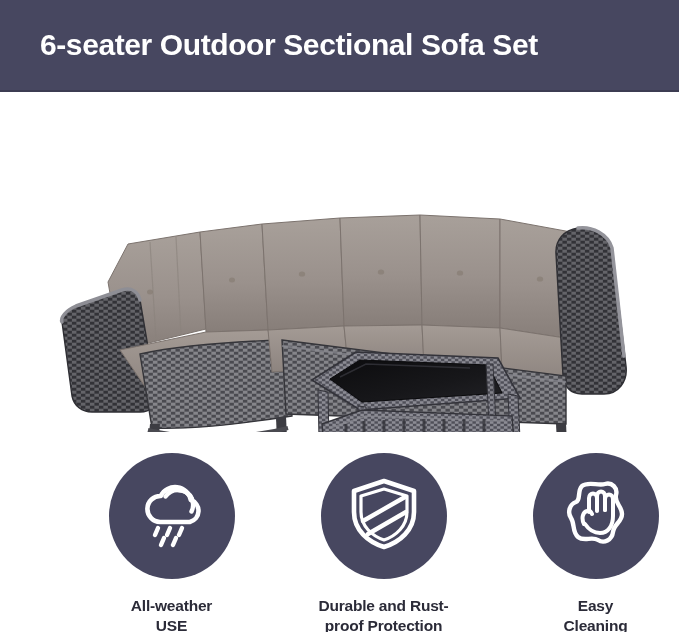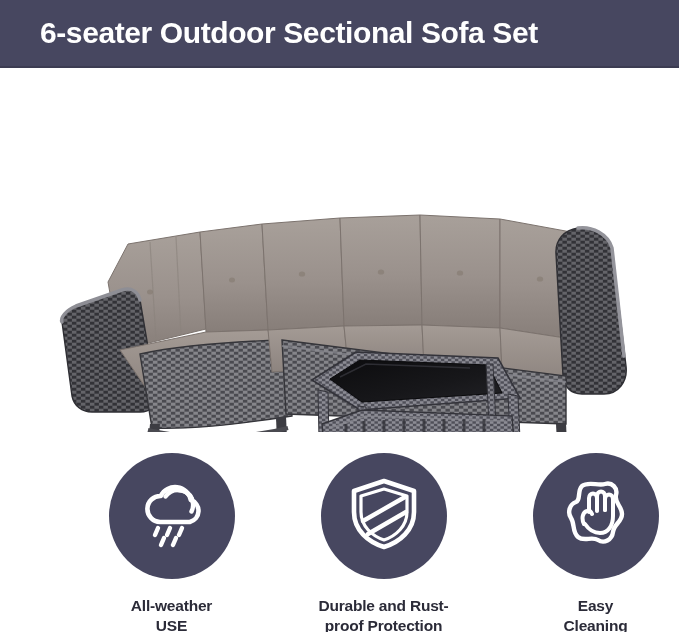--- a/index.html
+++ b/index.html
@@ -13,21 +13,21 @@
     font-family: "Liberation Sans", sans-serif;
     overflow: hidden;
     position: relative;
   }
 
   
   .header-banner {
     position: absolute;
     left: 0; top: 0;
     width: 679px;
-    height: 68px;
+    height: 92px;
     background: #474760;
     border-bottom: 2px solid #3c3c52;
     box-sizing: border-box;
     display: flex;
     align-items: center;
   }
   .header-title {
     color: #ffffff;
     font-size: 30px;
     font-weight: bold;

